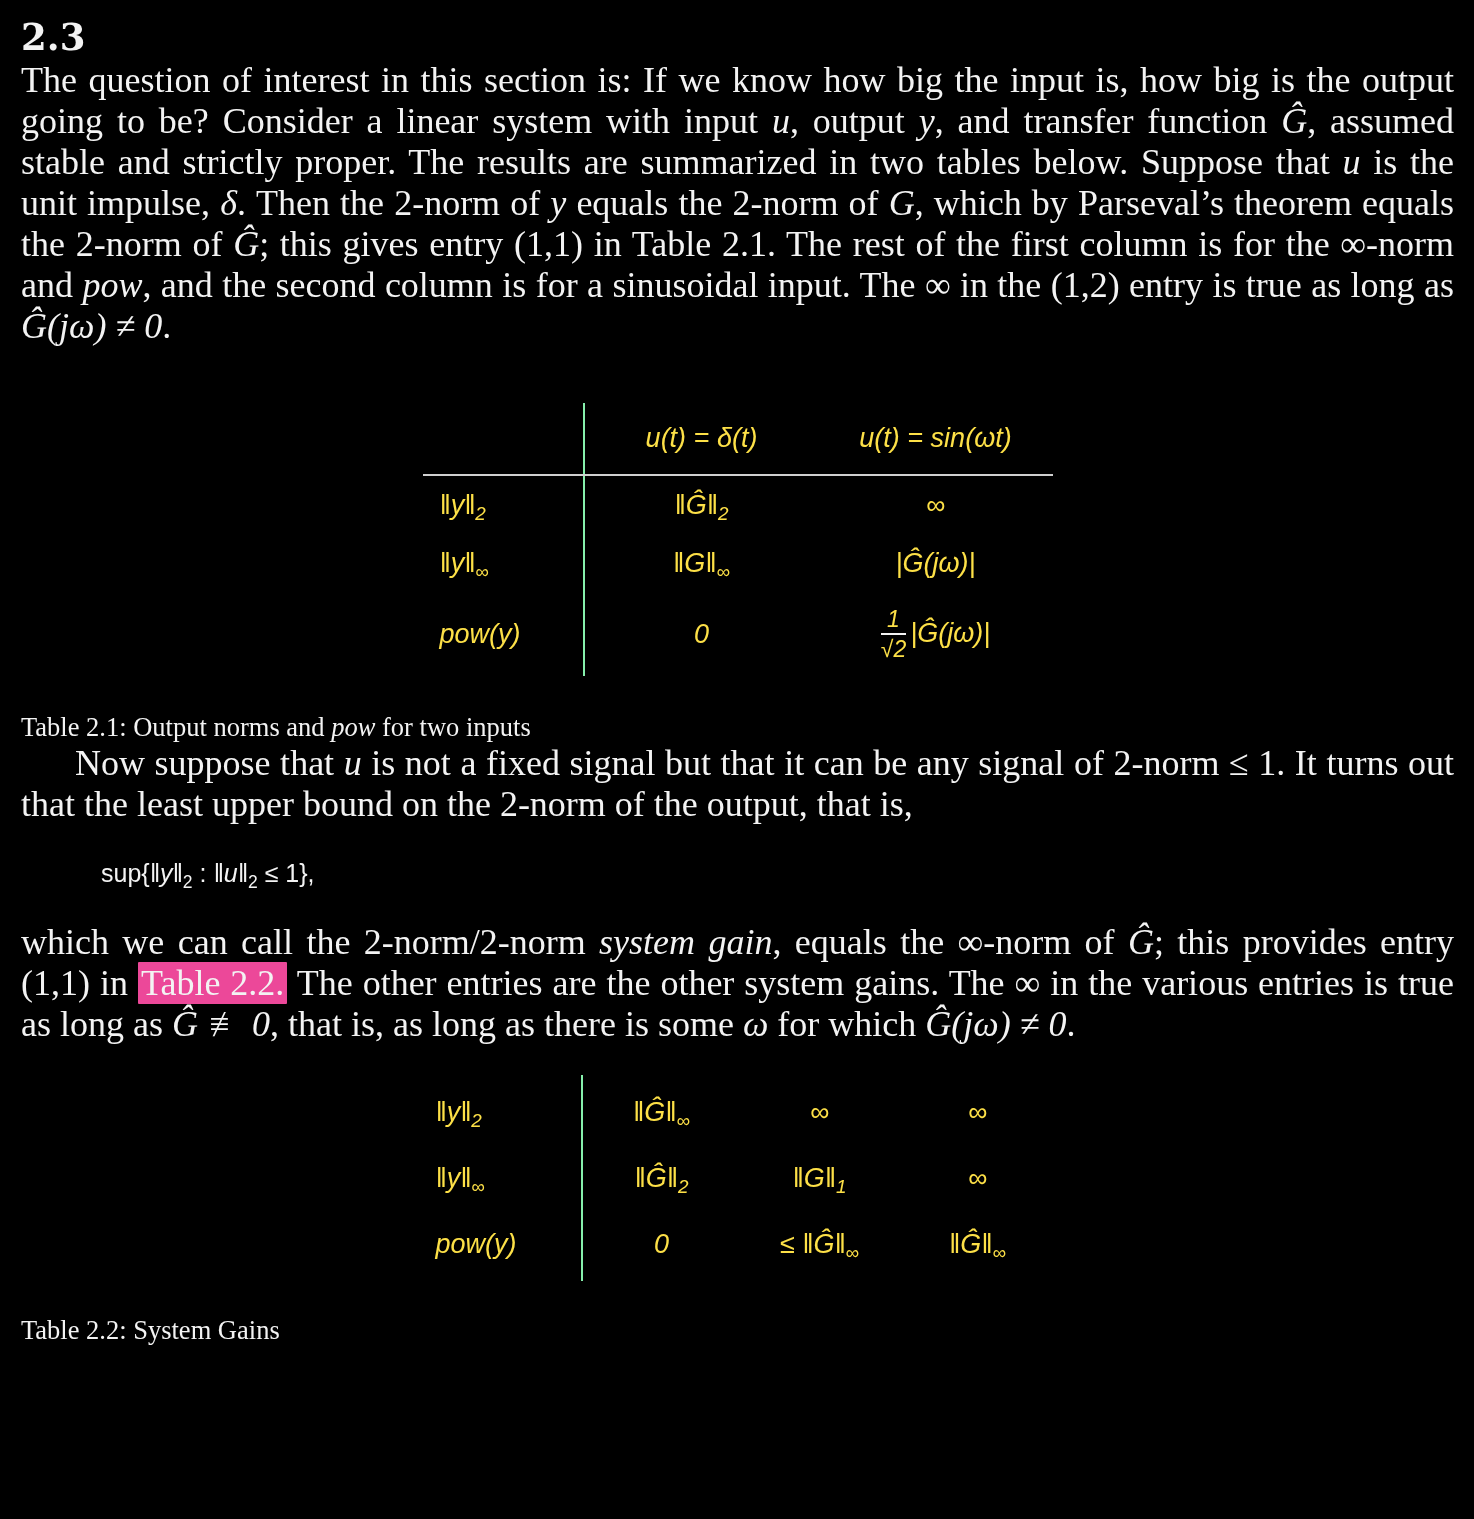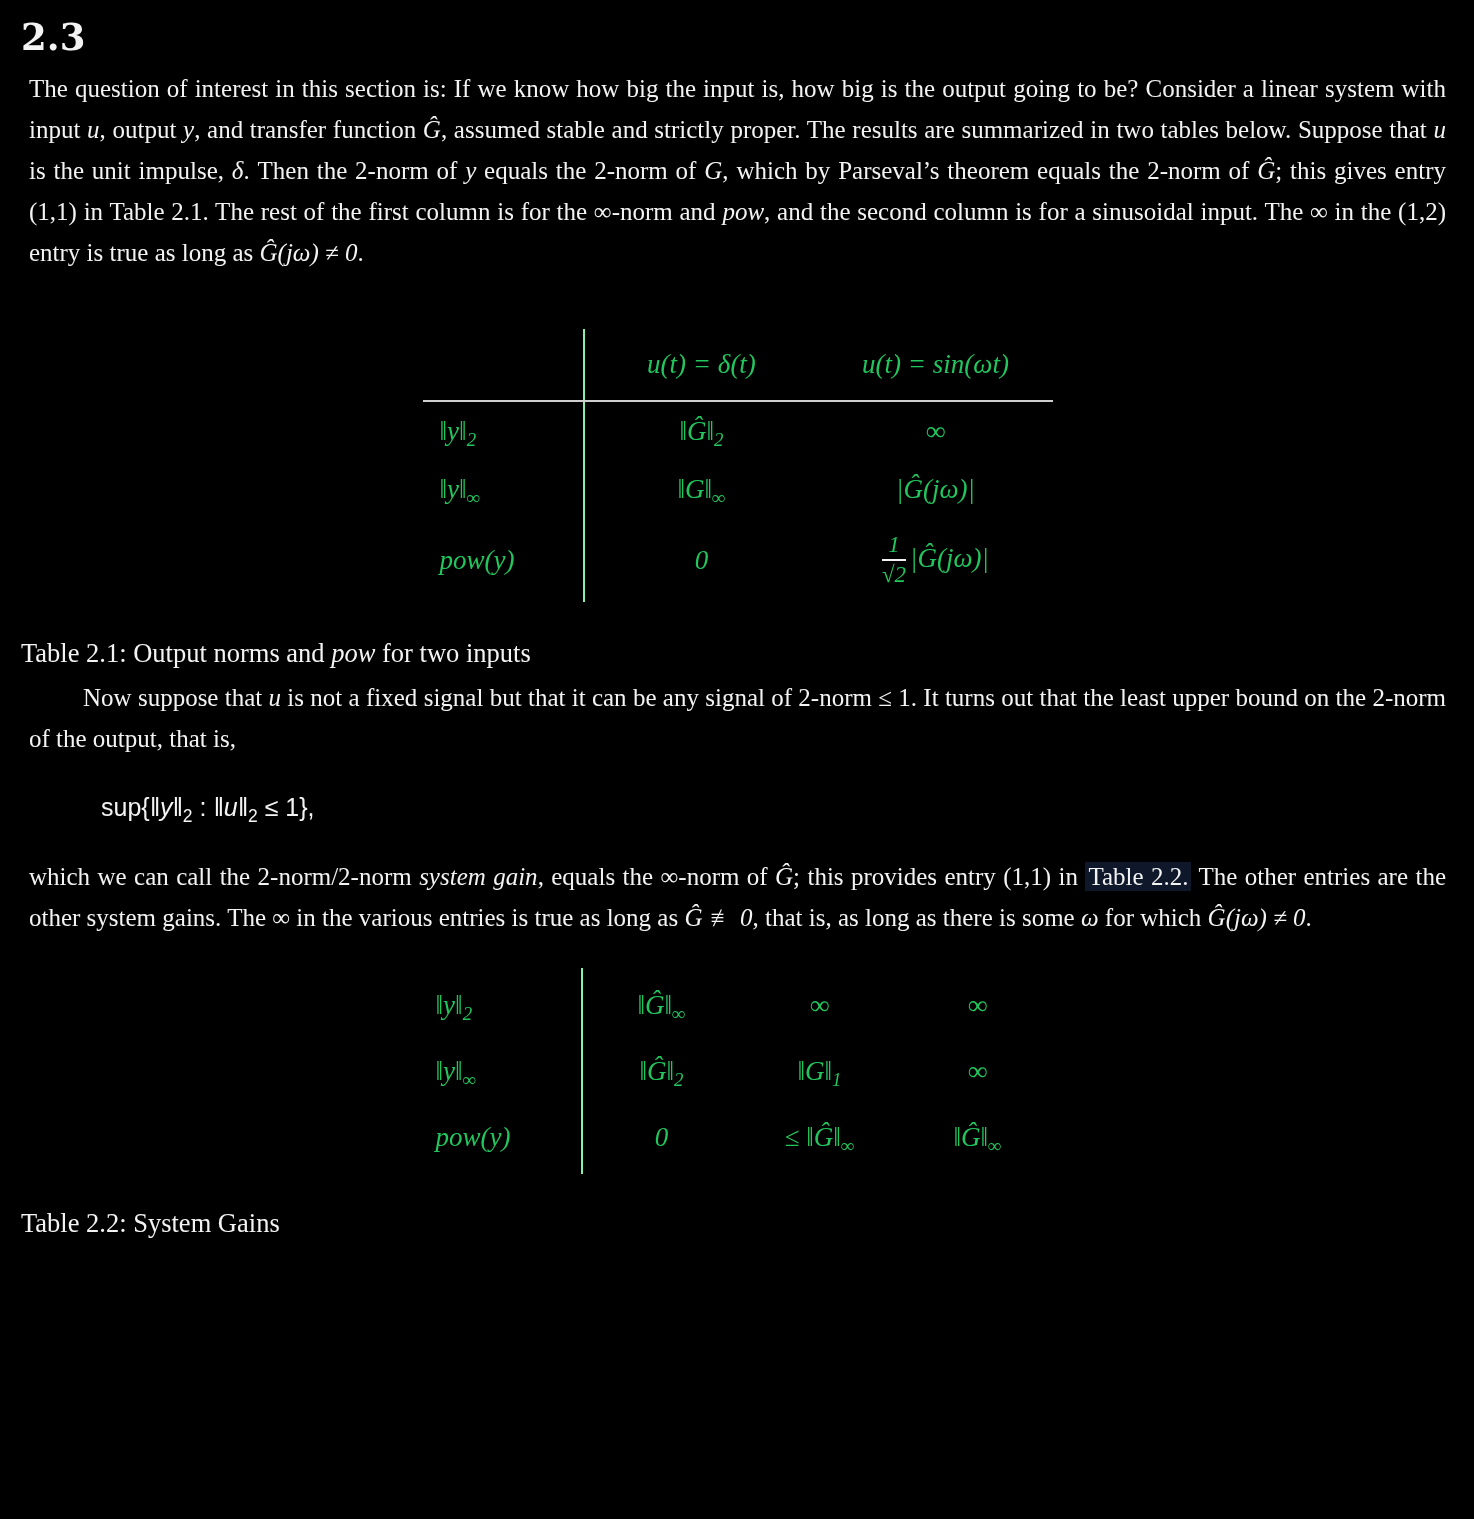--- a/index.html
+++ b/index.html
@@ -14,38 +14,38 @@
   sub{font-size:70%;line-height:0;}
   sub:empty,span:empty{display:none;}
 
   .section-heading{
     display:flex;gap:56px;align-items:baseline;
     font-weight:bold;font-size:37px;line-height:1.25;
     font-family:"DejaVu Serif","Liberation Serif",serif;
   }
 
   p.body{
-    font-size:25px;line-height:41px;text-align:justify;
-    margin:8px;
+    font-size:36px;line-height:41px;text-align:justify;
+    margin:0;
   }
   .p1{margin-top:36px;}
   .p2{margin-top:42px;text-indent:54px;}
   .p3{margin-top:0;}
 
-  .hl{background:#0f172a;padding:1px 3px;border-radius:1px;}
+  .hl{background:#ec4899;padding:1px 3px;border-radius:1px;}
 
   .equation{
     font-size:25px;margin:34px 0;padding-left:80px;
     font-family:Liberation Sans, sans-serif;
   }
 
   .mtable{
     border-collapse:collapse;margin:0 auto;
-    font-family:Liberation Serif, serif;
-    font-size:27px;color:#22c55e;
+    font-family:Liberation Sans, sans-serif;
+    font-size:27px;color:#fde047;
   }
   .mtable td{padding:0 10px;}
   .t1wrap{margin-top:56px;}
   .t2wrap{margin-top:30px;}
   .mtable,.mtable td{border:0;}
   .mtable td.lbl{
     border-right:2px solid #86efac;
     text-align:left;padding-left:17px;font-style:italic;
   }
   .mtable tr.hdr td{border-bottom:2px solid #cfcfcf;height:71px;}

